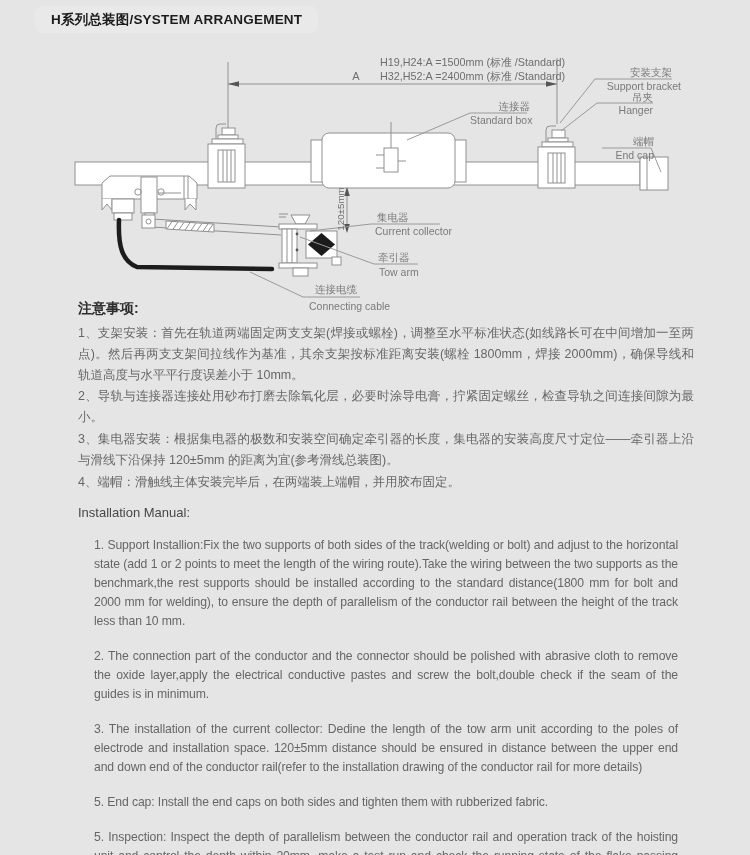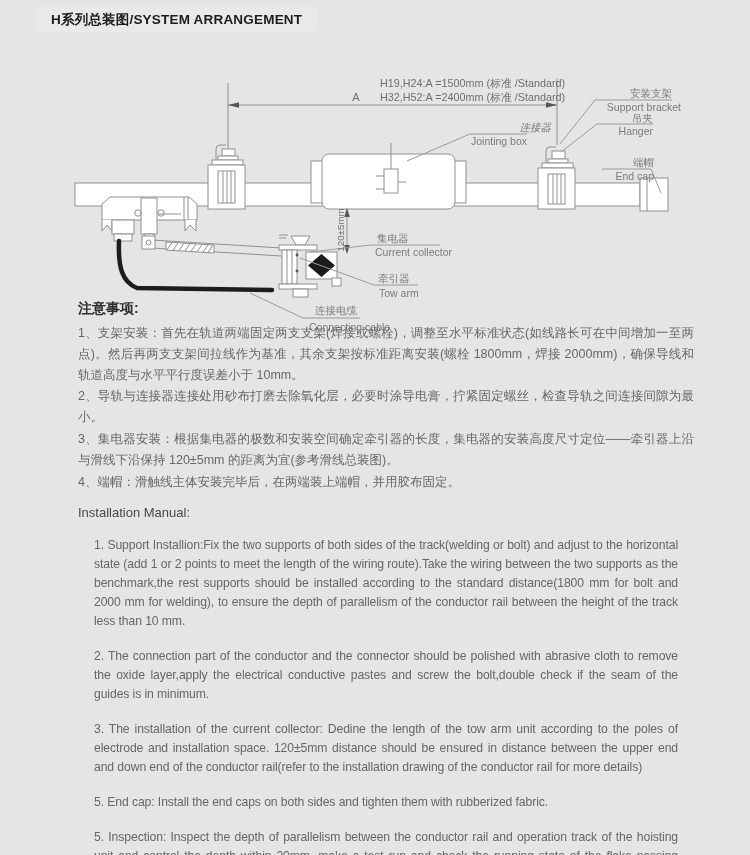--- a/index.html
+++ b/index.html
@@ -7,21 +7,21 @@
   .page{position:relative;width:750px;height:855px;background:#e5e5e5;}
 
   
   .header-pill{
     position:absolute;left:35px;top:6px;height:27px;line-height:27px;
     padding:0 16px;background:#e9e9e9;border-radius:8px;
     font-size:13.5px;font-weight:bold;color:#1c1c1c;letter-spacing:.2px;
   }
 
   
-  .diagram{position:absolute;left:0;top:0;width:661px;height:320px;margin-top:21px;}
+  .diagram{position:absolute;left:0;top:0;width:661px;height:320px;}
   .diagram svg{position:absolute;left:0;top:0;}
   .dlabel{position:absolute;font-size:10.5px;color:#7a7a7a;white-space:nowrap;line-height:12px;}
   .dlabel.center{text-align:right;}
   .dimnote{position:absolute;left:380px;top:56px;font-size:10.8px;color:#6e6e6e;line-height:13.5px;white-space:nowrap;}
   .dim-a{position:absolute;left:349px;top:70px;width:14px;text-align:center;font-size:11px;color:#6e6e6e;}
   .dim-vert{
     position:absolute;left:312px;top:203px;width:58px;height:12px;
     text-align:center;font-size:9.8px;color:#6e6e6e;
     transform:rotate(-90deg);
   }
@@ -169,22 +169,22 @@
     </div>
     <div class="dim-a">A</div>
     <div class="dim-vert">120±5mm</div>
 
     <div class="dlabel center" style="left:595px;top:66px;width:77px;">安装支架</div>
     <div class="dlabel center" style="left:585px;top:80px;width:96px;">Support bracket</div>
 
     <div class="dlabel center" style="left:597px;top:91px;width:56px;">吊夹</div>
     <div class="dlabel center" style="left:597px;top:104px;width:56px;">Hanger</div>
 
-    <div class="dlabel center" style="left:494px;top:100px;width:57px;font-style:italic;">连接器</div>
-    <div class="dlabel center" style="left:470px;top:114px;width:57px;">Jointing box</div>
+    <div class="dlabel center" style="left:473px;top:100px;width:57px;">连接器</div>
+    <div class="dlabel center" style="left:470px;top:114px;width:57px;">Standard box</div>
 
     <div class="dlabel center" style="left:598px;top:135px;width:56px;">端帽</div>
     <div class="dlabel center" style="left:598px;top:149px;width:56px;">End cap</div>
 
     <div class="dlabel" style="left:377px;top:211px;">集电器</div>
     <div class="dlabel" style="left:375px;top:225px;">Current collector</div>
 
     <div class="dlabel" style="left:378px;top:251px;">牵引器</div>
     <div class="dlabel" style="left:379px;top:266px;">Tow arm</div>
 

